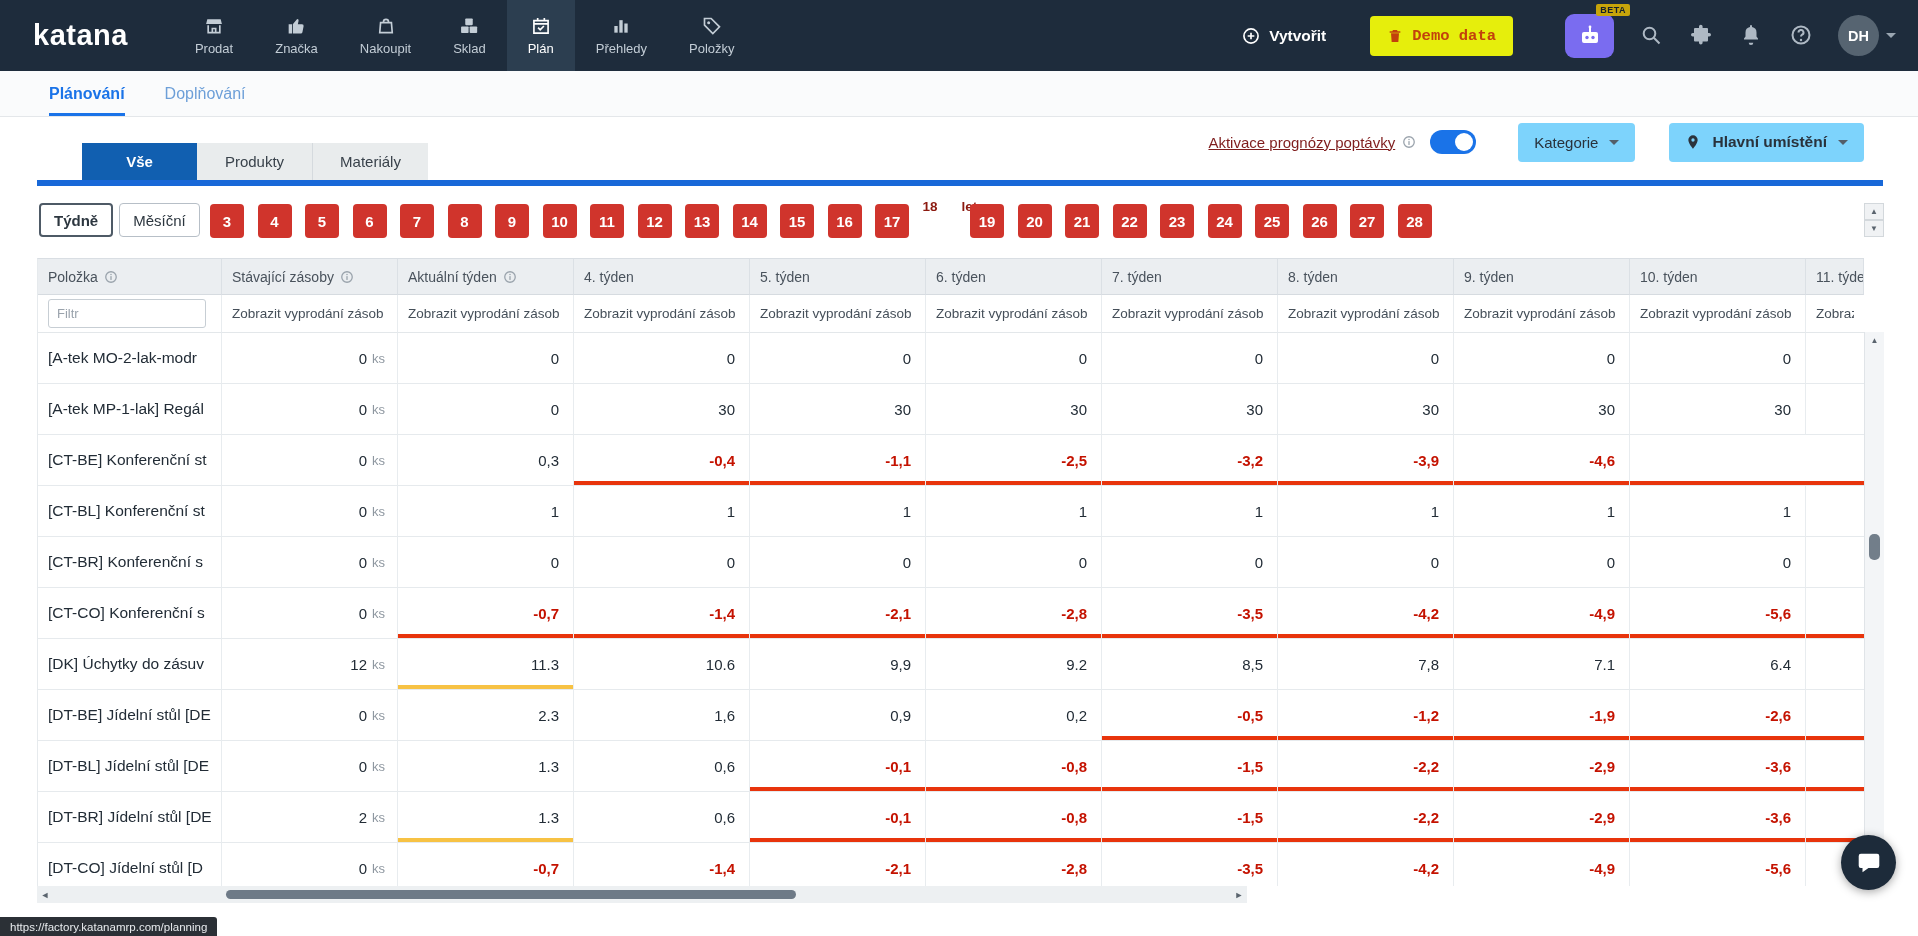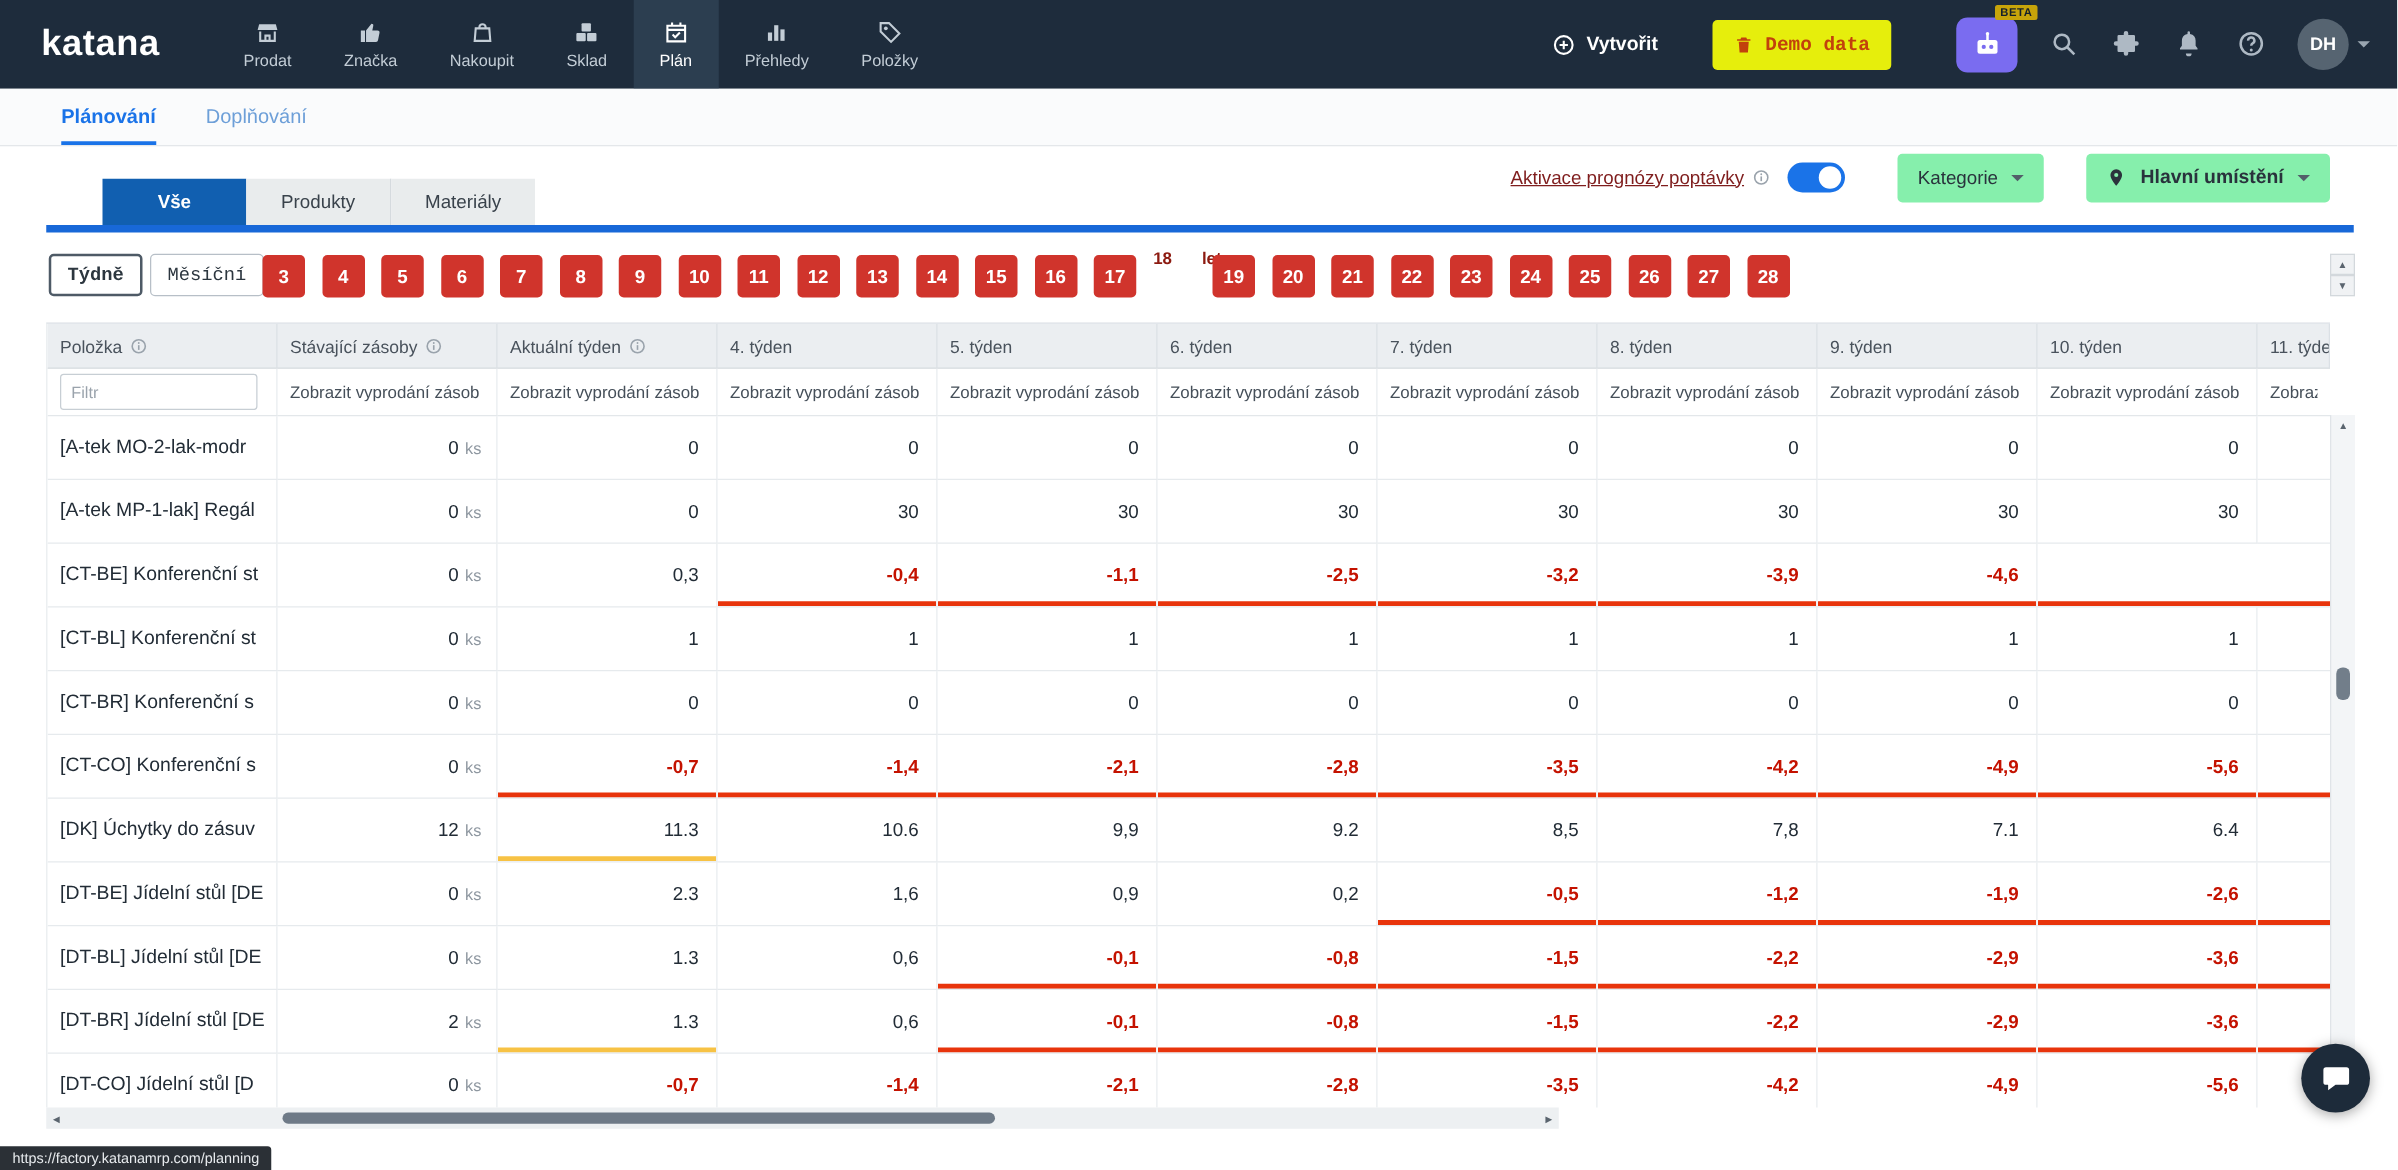--- a/index.html
+++ b/index.html
@@ -48,39 +48,39 @@
   .ptab.active::after{content:"";position:absolute;left:0;right:0;bottom:0;height:3px;background:var(--accent,#1a73e8);}
 
   
   .controls-row{position:absolute;top:122px;right:54px;height:40px;display:flex;align-items:center;}
   .forecast-label{font-size:15px;color:#7f1d1d;text-decoration:underline;}
   .info-ic{color:#9aa3ac;margin-left:7px;cursor:pointer;}
   .toggle{width:46px;height:24px;border-radius:12px;background:#b9c2ca;position:relative;margin-left:14px;cursor:pointer;}
   .toggle.on{background:var(--accent,#1a73e8);}
   .toggle::after{content:"";position:absolute;left:3px;top:3px;width:18px;height:18px;border-radius:50%;background:#fff;}
   .toggle.on::after{left:auto;right:3px;}
-  .gray-btn{height:39px;background:#86efac;border:none;border-radius:4px;display:flex;align-items:center;
+  .gray-btn{height:39px;background:#7dd3fc;border:none;border-radius:4px;display:flex;align-items:center;
             gap:11px;font-size:15px;color:#29323c;padding:0 16px;font-family:inherit;cursor:pointer;}
   .gray-btn .tri{border-top-color:#535e69;}
   .btn-kategorie{margin-left:42px;}
   .btn-location{margin-left:34px;font-weight:bold;font-size:15.5px;}
   .btn-location .ic{color:#2b333c;}
 
   
   .view-tabs{position:absolute;top:143px;left:82px;display:flex;height:37px;}
   .vtab{width:115px;display:flex;align-items:center;justify-content:center;font-size:15px;
         background:#e9eced;color:#39424b;border-right:1px solid #d5dade;cursor:pointer;}
   .vtab:last-child{border-right:none;}
   .vtab.active{background:var(--tab-blue,#115fb0);color:#fff;font-weight:bold;border-right:none;}
   .blue-bar{position:absolute;top:180px;left:37px;width:1846px;height:6px;background:#1868d8;}
 
   
   .period-row{position:absolute;top:203px;left:39px;display:flex;align-items:center;gap:6px;}
   .seg-btn{height:34px;padding:0 13px;font-size:15px;border-radius:4px;background:#fff;
-           border:1px solid #b7bfc7;color:#2c363f;font-family:Liberation Mono, monospace;cursor:pointer;}
+           border:1px solid #b7bfc7;color:#2c363f;font-family:Liberation Sans, sans-serif;cursor:pointer;}
   .seg-btn.active{border:2px solid #4e5a66;font-weight:bold;}
   .weeks{position:absolute;top:204px;left:210px;display:flex;gap:13.5px;align-items:flex-start;}
   .week-btn{width:34px;height:34px;background:var(--week-red,#d0342c);color:#fff;font-weight:bold;
             font-size:15px;border:none;border-radius:4px;display:flex;align-items:center;
             justify-content:center;padding:0;font-family:inherit;cursor:pointer;}
   .week-special{width:34px;display:flex;flex-direction:row;align-items:center;margin-top:-5px;
                 color:#8c1a10;font-weight:bold;font-size:13.5px;line-height:1.15;cursor:pointer;gap:24px;}
   .week-spinner{position:absolute;left:1864px;top:203px;width:20px;}
   .spin{height:17px;background:#f0f2f4;border:1px solid #d3d8dc;font-size:8px;color:#5a646e;
         display:flex;align-items:center;justify-content:center;box-sizing:border-box;cursor:pointer;}

